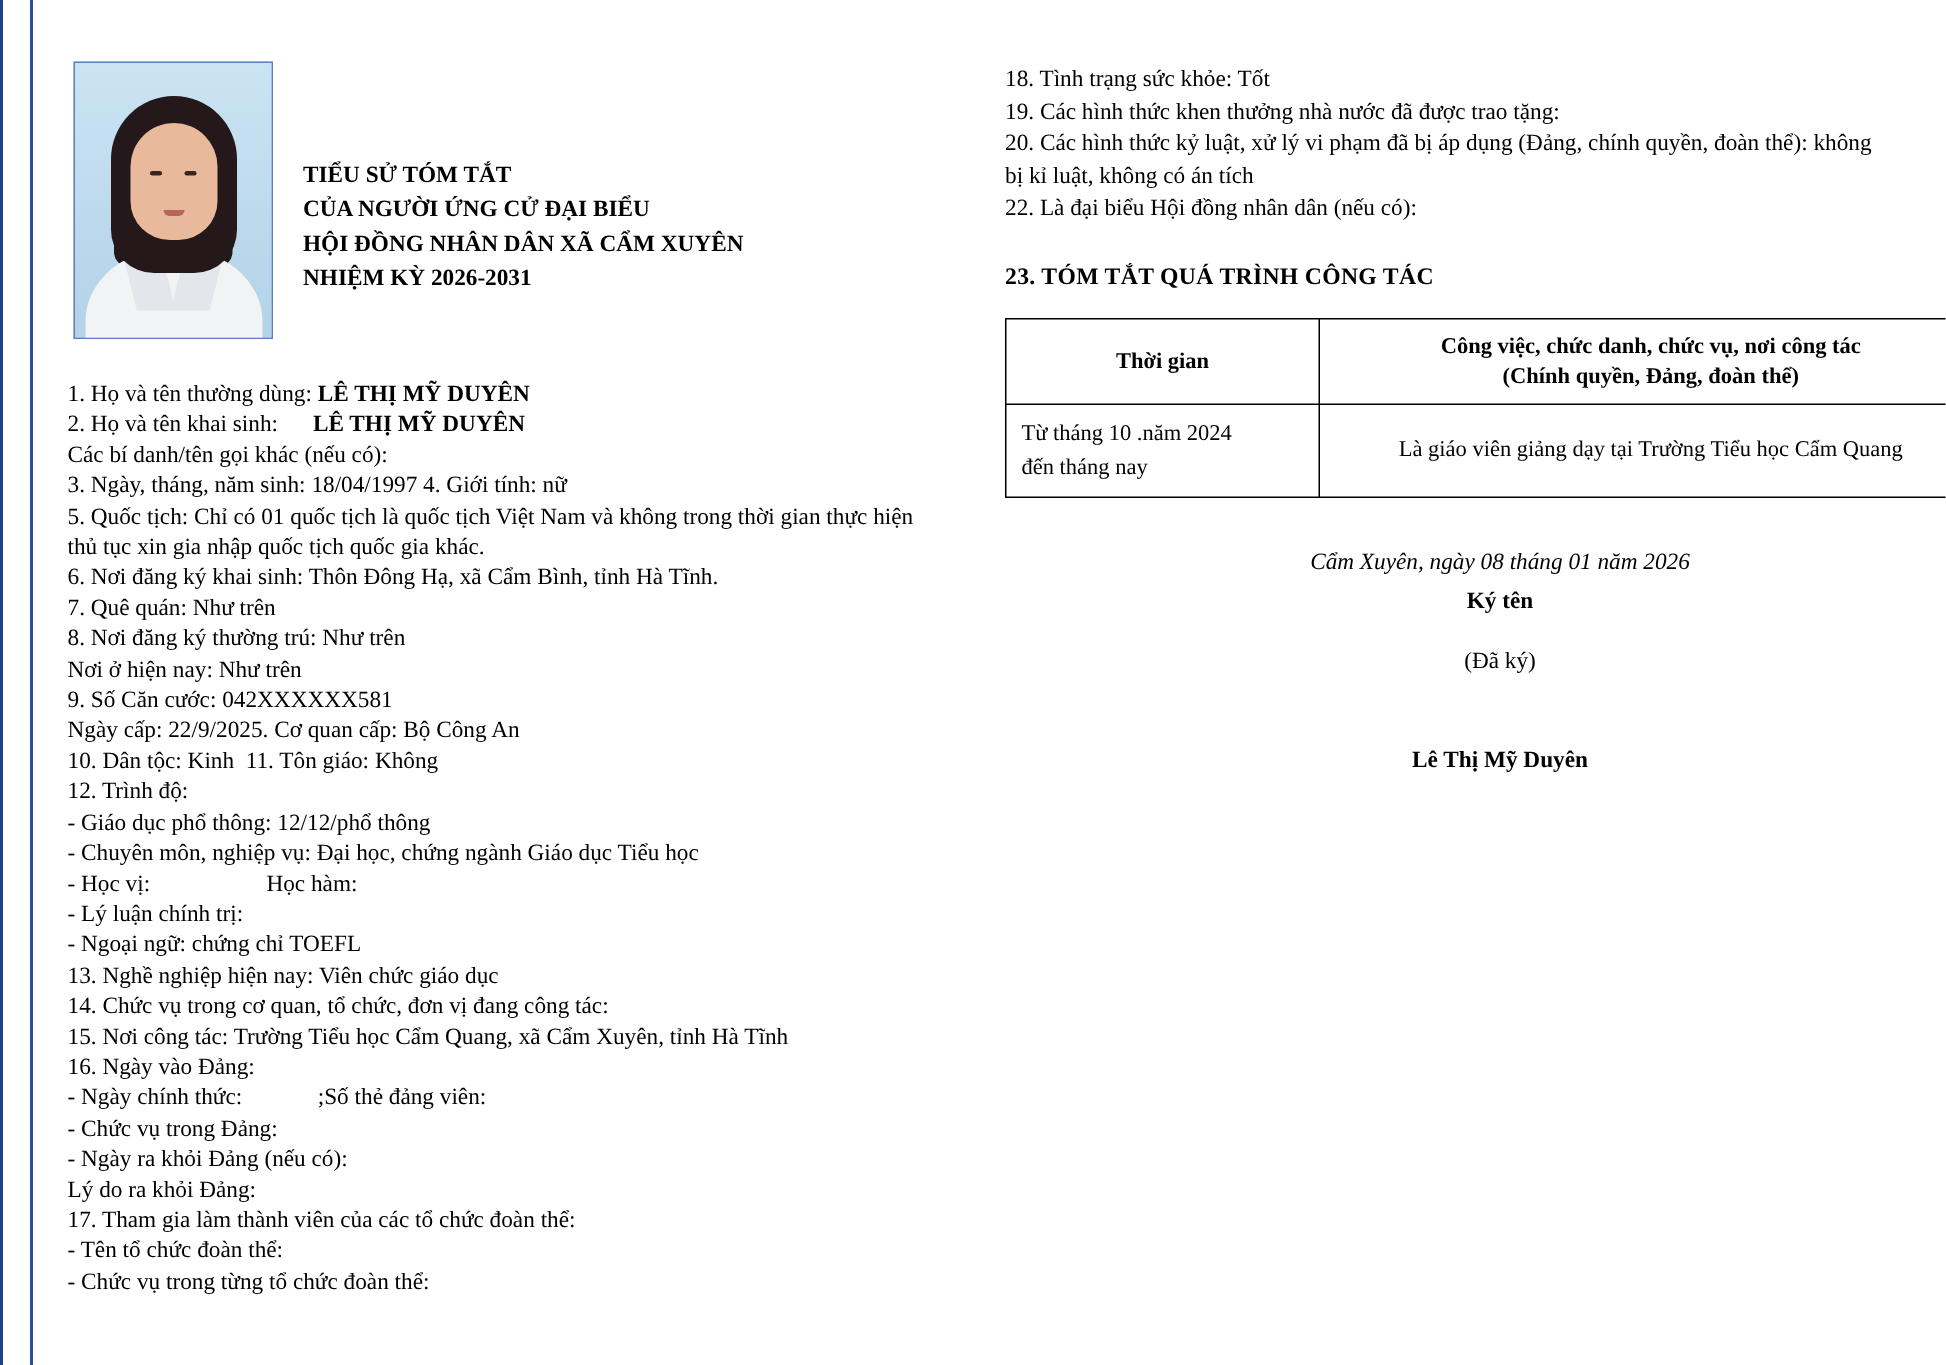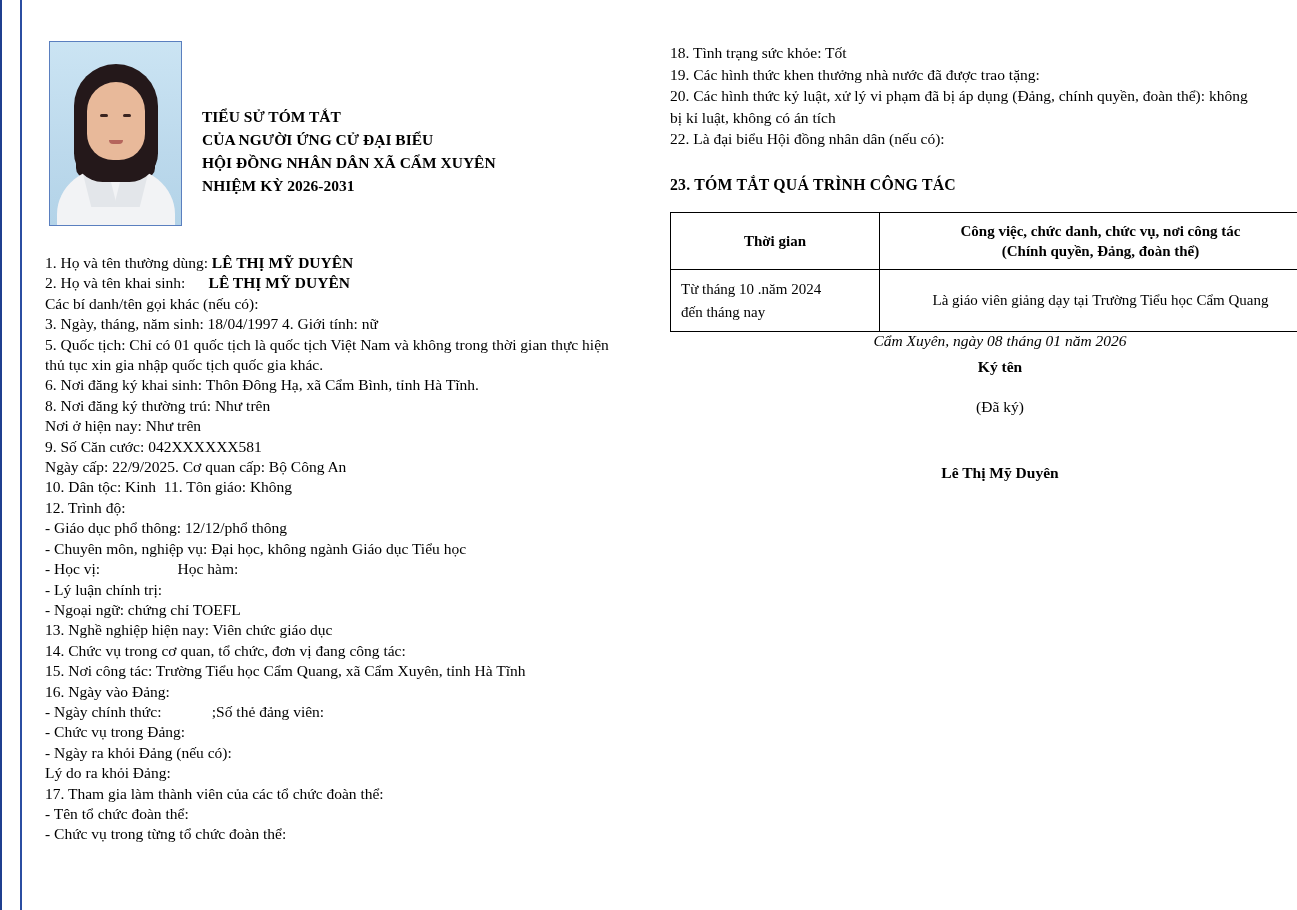--- a/index.html
+++ b/index.html
@@ -202,20 +202,21 @@
   }
   table.work td.time {
     width: 188px;
     line-height: 1.5;
   }
   table.work td.task {
     text-align: center;
   }
 
   .signature {
+    margin-top: 34px;
     text-align: center;
     font-size: 15.5px;
     padding-left: 60px;
   }
   .signature .place {
     font-style: italic;
   }
   .signature .kyten {
     font-weight: bold;
     margin-top: 8px;
@@ -257,28 +258,29 @@
   </div>
 
   <div class="body-text">
     <div class="line"><span>1. Họ và tên thường dùng: <b class="nm">LÊ THỊ MỸ DUYÊN</b></span></div>
     <div class="line"><span>2. Họ và tên khai sinh:      <b class="nm">LÊ THỊ MỸ DUYÊN</b></span></div>
     <div class="line"><span>Các bí danh/tên gọi khác (nếu có):</span></div>
     <div class="line"><span>3. Ngày, tháng, năm sinh: 18/04/1997 4. Giới tính: nữ</span></div>
     <div class="line"><span>5. Quốc tịch: Chỉ có 01 quốc tịch là quốc tịch Việt Nam và không trong thời gian thực hiện</span></div>
     <div class="line wrap"><span>thủ tục xin gia nhập quốc tịch quốc gia khác.</span></div>
     <div class="line"><span>6. Nơi đăng ký khai sinh: Thôn Đông Hạ, xã Cẩm Bình, tỉnh Hà Tĩnh.</span></div>
+    <div class="line"><span>7. Quê quán: Như trên</span></div>
     <div class="line"><span>8. Nơi đăng ký thường trú: Như trên</span></div>
     <div class="line"><span>Nơi ở hiện nay: Như trên</span></div>
     <div class="line"><span>9. Số Căn cước: 042XXXXXX581</span></div>
     <div class="line"><span>Ngày cấp: 22/9/2025. Cơ quan cấp: Bộ Công An</span></div>
     <div class="line"><span>10. Dân tộc: Kinh  11. Tôn giáo: Không</span></div>
     <div class="line"><span>12. Trình độ:</span></div>
     <div class="line"><span>- Giáo dục phổ thông: 12/12/phổ thông</span></div>
-    <div class="line"><span>- Chuyên môn, nghiệp vụ: Đại học, không ngành Giáo dục Tiểu học</span></div>
+    <div class="line"><span>- Chuyên môn, nghiệp vụ: Đại học, chứng ngành Giáo dục Tiểu học</span></div>
     <div class="line"><span>- Học vị:                    Học hàm:</span></div>
     <div class="line"><span>- Lý luận chính trị:</span></div>
     <div class="line"><span>- Ngoại ngữ: chứng chỉ TOEFL</span></div>
     <div class="line"><span>13. Nghề nghiệp hiện nay: Viên chức giáo dục</span></div>
     <div class="line"><span>14. Chức vụ trong cơ quan, tổ chức, đơn vị đang công tác:</span></div>
     <div class="line"><span>15. Nơi công tác: Trường Tiểu học Cẩm Quang, xã Cẩm Xuyên, tỉnh Hà Tĩnh</span></div>
     <div class="line"><span>16. Ngày vào Đảng:</span></div>
     <div class="line"><span>- Ngày chính thức:             ;Số thẻ đảng viên:</span></div>
     <div class="line"><span>- Chức vụ trong Đảng:</span></div>
     <div class="line"><span>- Ngày ra khỏi Đảng (nếu có):</span></div>

